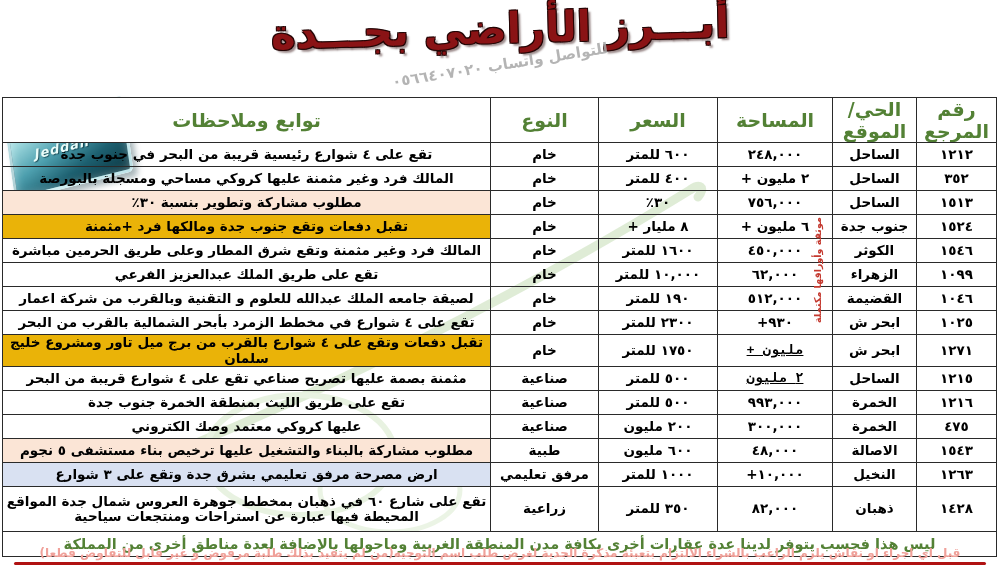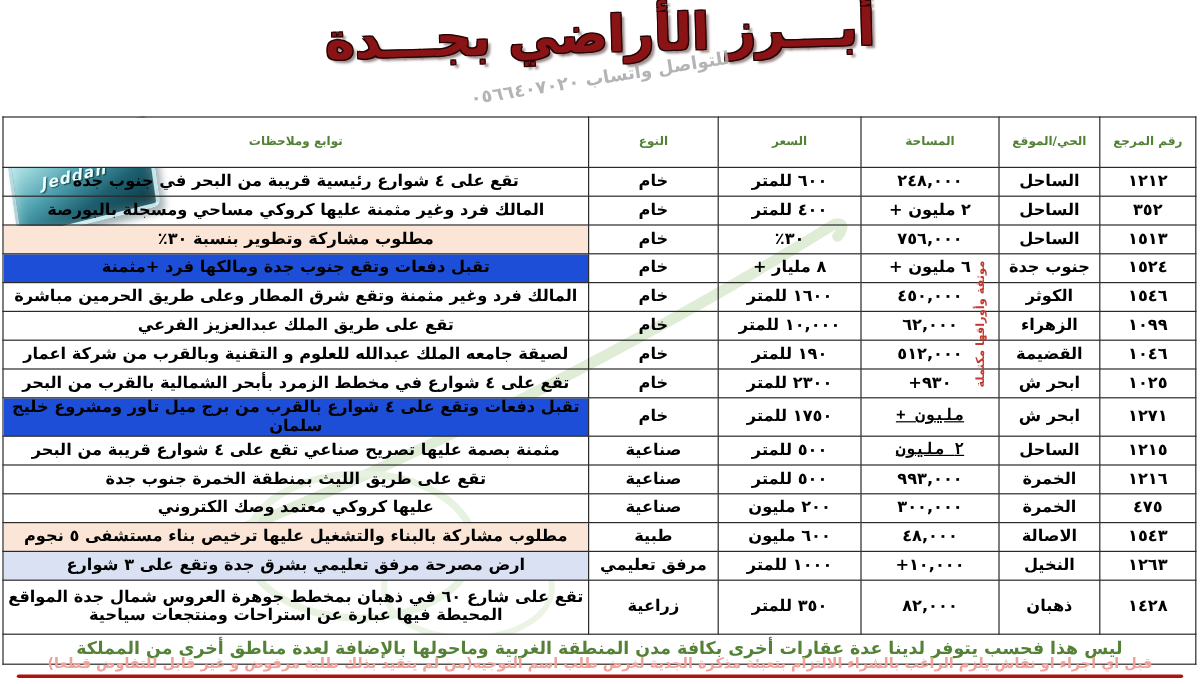--- a/index.html
+++ b/index.html
@@ -45,29 +45,29 @@
   table.listing {
     position:absolute; top:97px; right:3px; width:994px;
     border-collapse:collapse; table-layout:fixed; direction:rtl;
     background:transparent;
   }
   table.listing th, table.listing td {
     border:1px solid #2a2a2a; text-align:center; vertical-align:middle;
     overflow:hidden; padding:0 3px;
   }
   table.listing th {
-    color:#538135; font-size:10px; font-weight:bold; height:42px; background:#ffffff;margin-top:12px;
+    color:#538135; font-size:19px; font-weight:bold; height:42px; background:#ffffff;margin-top:12px;
   }
   table.listing td {
     font-size:13.5px; font-weight:bold; color:#000000; height:24px; line-height:1.15;
   }
   td.notes-cell { font-size:13px; }
   tr.tall td { height:45px; }
   td.hl-peach    { background:#fbe5d6; }
-  td.hl-green    { background:#1d4ed8; }
+  td.hl-green    { background:#eab308; }
   td.hl-lavender { background:#d9e1f2; }
   .u { text-decoration:underline;font-family:Liberation Mono, monospace; }
   tr.footer-row td {
     color:#538135; font-size:14.5px; height:25px; background:#ffffff;text-align:center;
   }
   
   .vertical-note {
     position:absolute; top:196px; left:812px; height:148px; width:17px;
     writing-mode:vertical-rl; transform:rotate(180deg);
     font-size:9.5px; font-weight:bold; color:#c4392f; letter-spacing:.5px;

